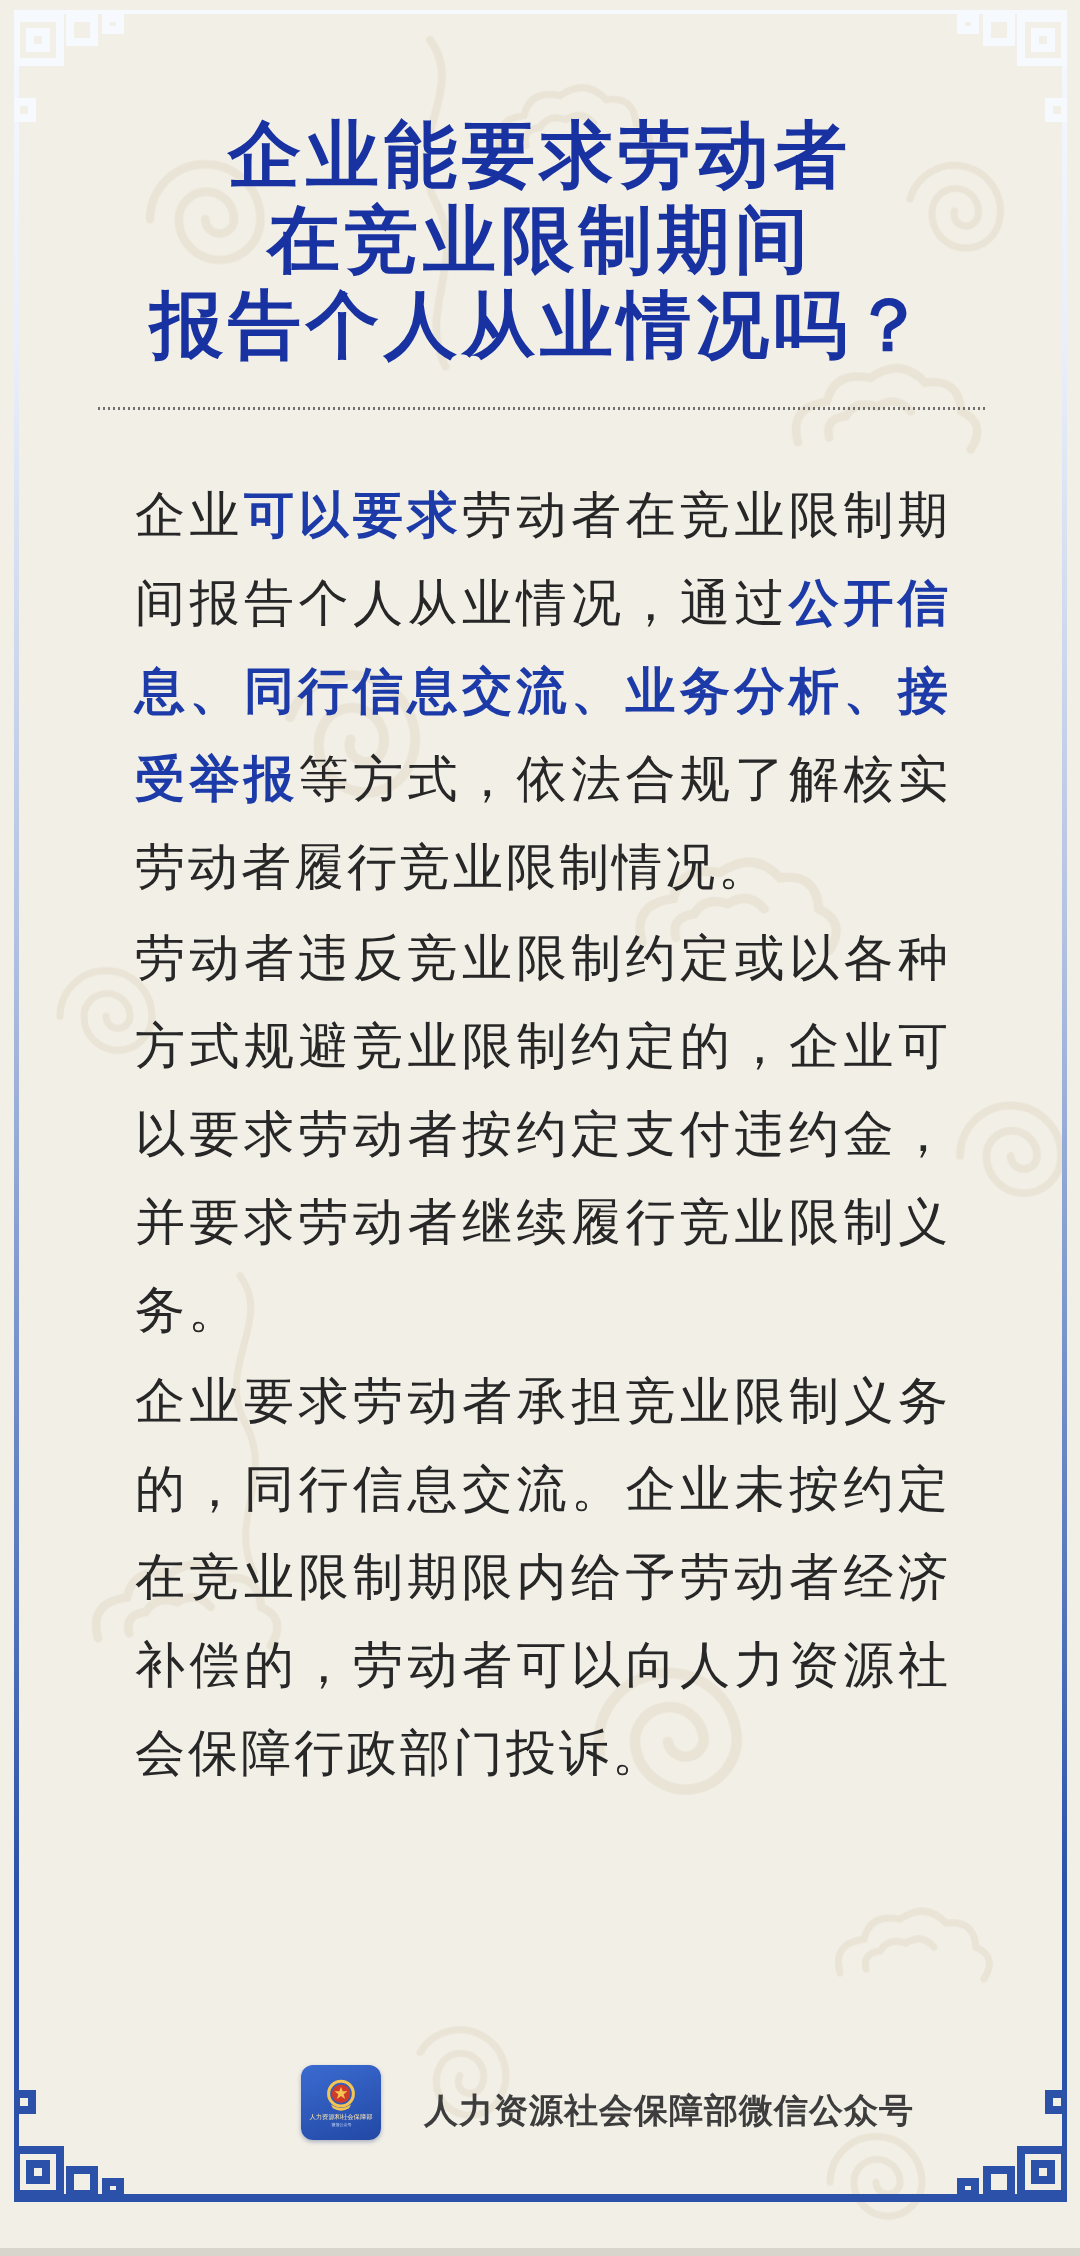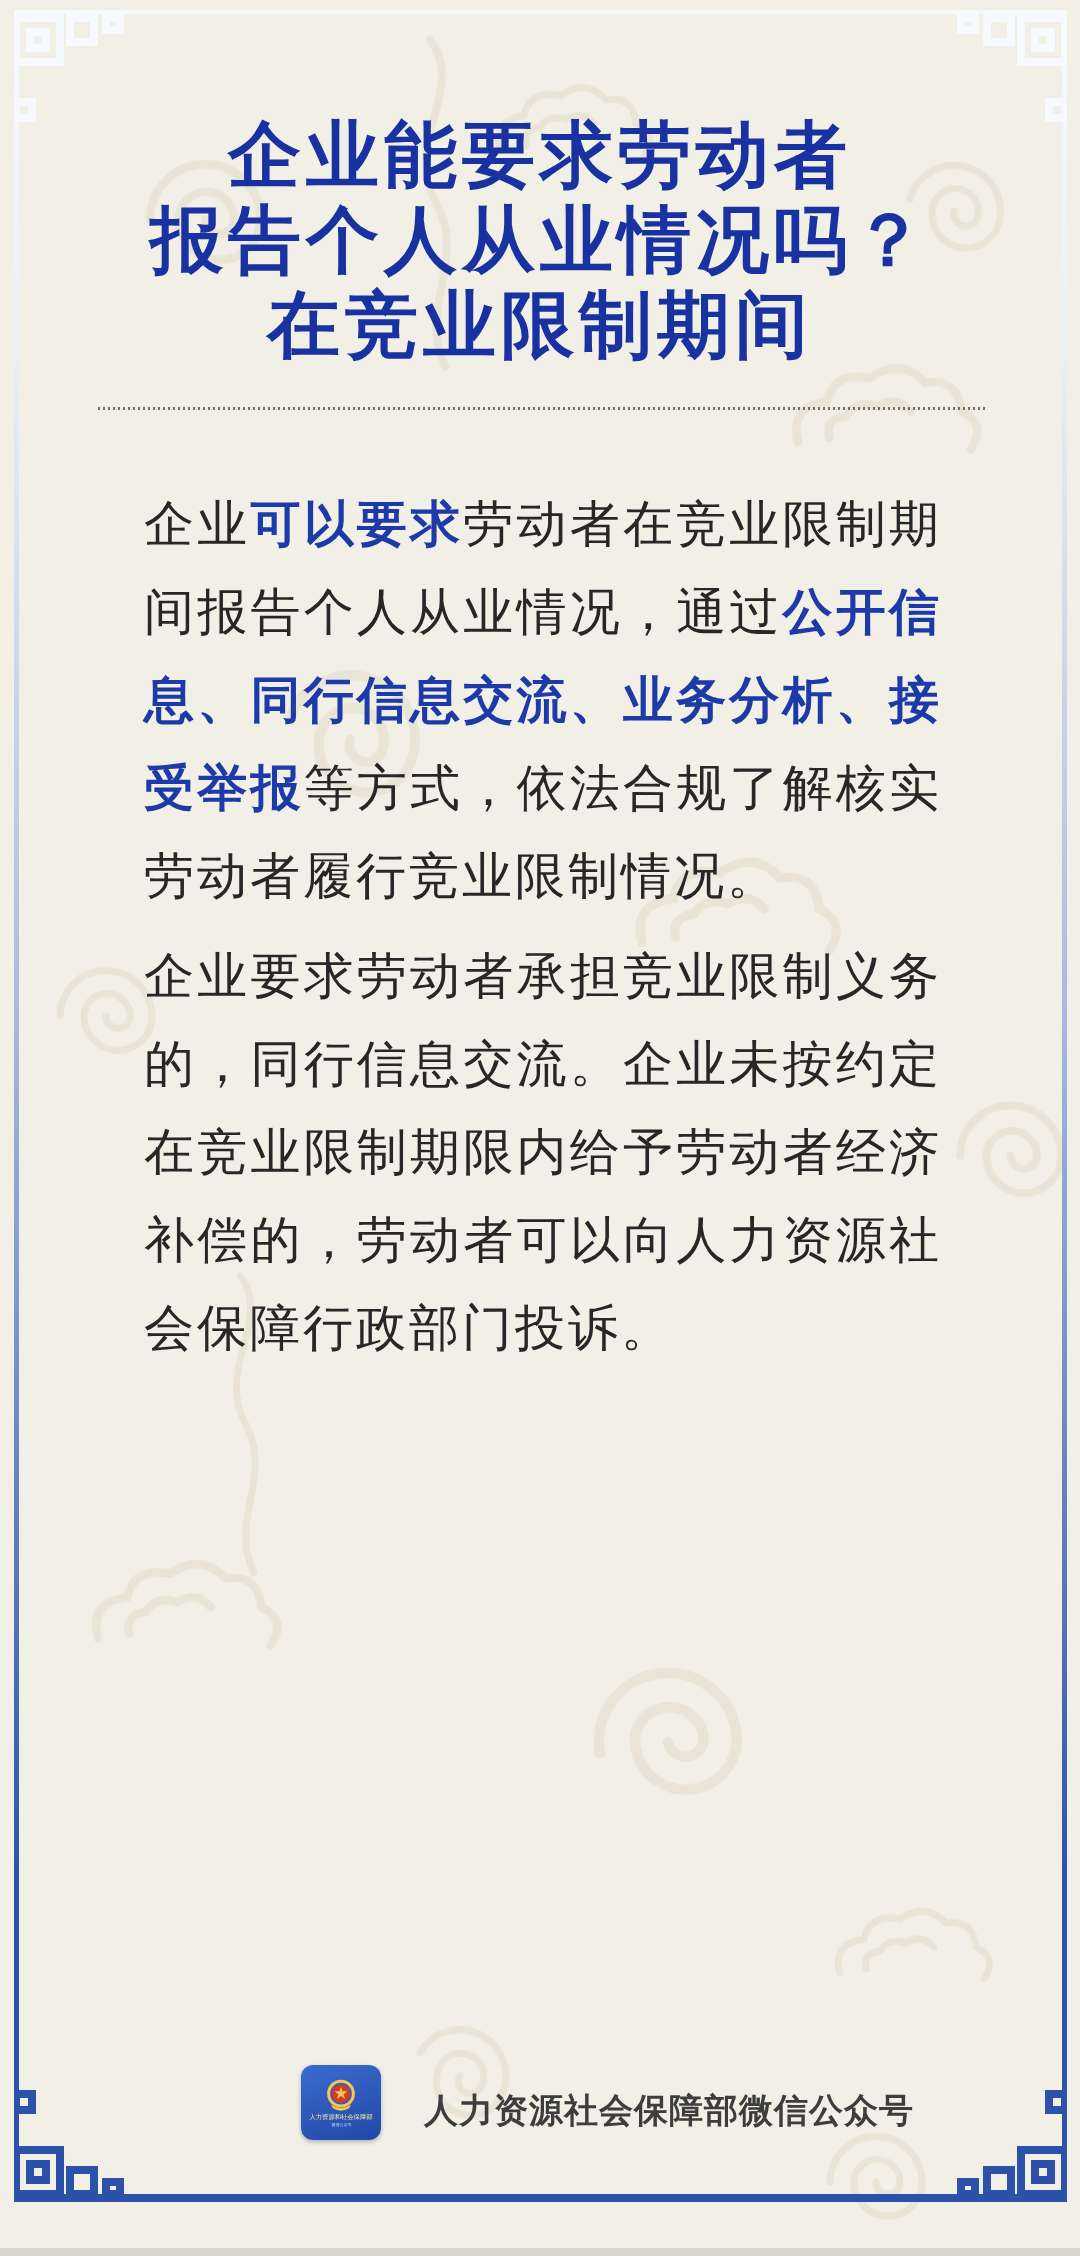--- a/index.html
+++ b/index.html
@@ -36,21 +36,21 @@
     position:absolute;top:407px;left:98px;width:888px;height:3px;
     background:repeating-linear-gradient(90deg,var(--divider,#585858) 0 2px,transparent 2px 5px);
     opacity:.85;
   }
   
   .bodytext{
     position:absolute;top:468px;left:132px;width:822px;
     font-size:50px;line-height:88px;letter-spacing:3px;
     color:var(--body_text,#272727);text-align:justify;
   }
-  .bodytext p{margin:12px;}
+  .bodytext p{margin:3px;}
   .hl{
     color:var(--highlight_blue,#1d3ba8);font-weight:700;
     font-family:"DejaVu Serif",serif;
   }
   
   .logo{
     position:absolute;left:301px;top:2065px;width:80px;height:75px;
     border-radius:12px;background:linear-gradient(160deg,#3b6bd0,#2248a5);
     box-shadow:0 2px 4px rgba(40,60,120,.35);
     display:flex;flex-direction:column;align-items:center;justify-content:center;
@@ -120,28 +120,29 @@
     </svg>
   <svg class="fret fret-bl" viewBox="0 0 150 112">
       <use href="#fret"></use>
     </svg>
   <svg class="fret fret-br" viewBox="0 0 150 112">
       <use href="#fret"></use>
     </svg>
 
   <div class="title">
       <div>企业能要求劳动者</div>
+      <div>在竞业限制期间</div>
       <div>报告个人从业情况吗？</div>
-      <div>在竞业限制期间</div>
     </div>
 
   <div class="divider"></div>
 
   <div class="bodytext">
       <p><span>企业</span><span class="hl">可以要求</span><span>劳动者在竞业限制期间报告个人从业情况，通过</span><span class="hl">公开信息、同行信息交流、业务分析、接受举报</span><span>等方式，依法合规了解核实劳动者履行竞业限制情况。</span></p>
+      <p><span>劳动者违反竞业限制约定或以各种方式规避竞业限制约定的，企业可以要求劳动者按约定支付违约金，并要求劳动者继续履行竞业限制义务。</span></p>
       <p><span>企业要求劳动者承担竞业限制义务的，同行信息交流。企业未按约定在竞业限制期限内给予劳动者经济补偿的，劳动者可以向人力资源社会保障行政部门投诉。</span></p>
     </div>
 
   <div class="logo">
     <svg viewBox="0 0 48 44" aria-hidden="true">
       <circle cx="24" cy="19" r="16" fill="none" stroke="#f5c451" stroke-width="4"></circle>
       <circle cx="24" cy="19" r="12" fill="#cf3a2a"></circle>
       <path d="M24,10 l2.2,6 h6.2 l-5,3.8 1.9,6 -5.3,-3.7 -5.3,3.7 1.9,-6 -5,-3.8 h6.2 z" fill="#f5c451"></path>
       <path d="M11,33 q13,9 26,0 l-2.5,5 q-10.5,6 -21,0 z" fill="#f5c451"></path>
     </svg>

